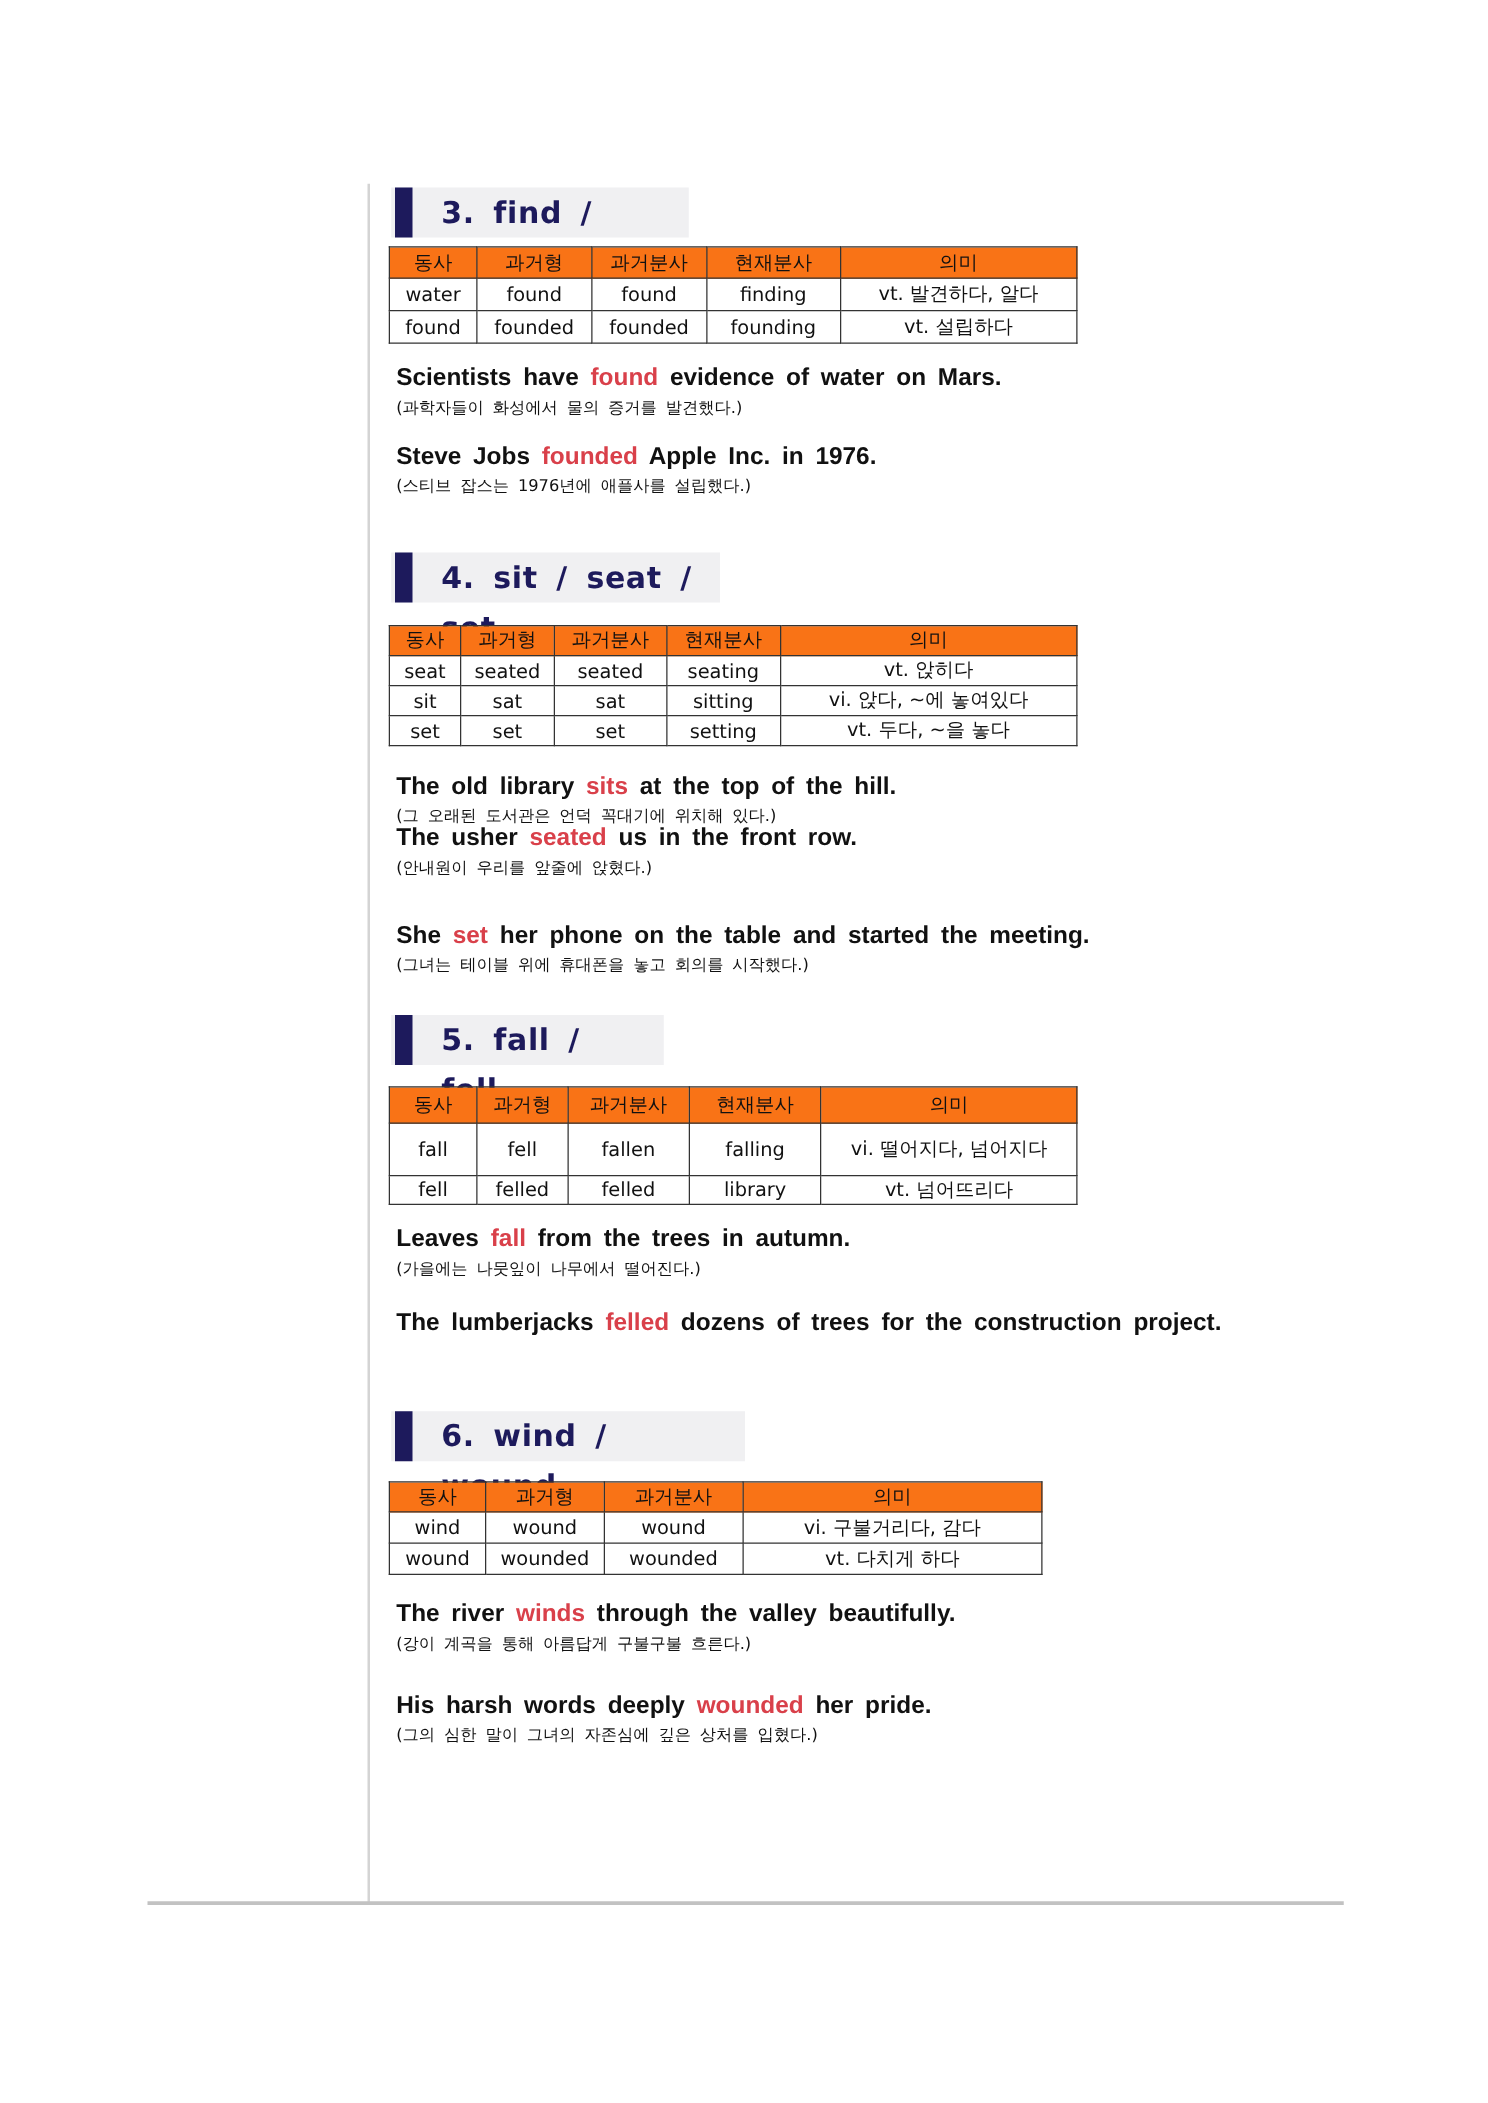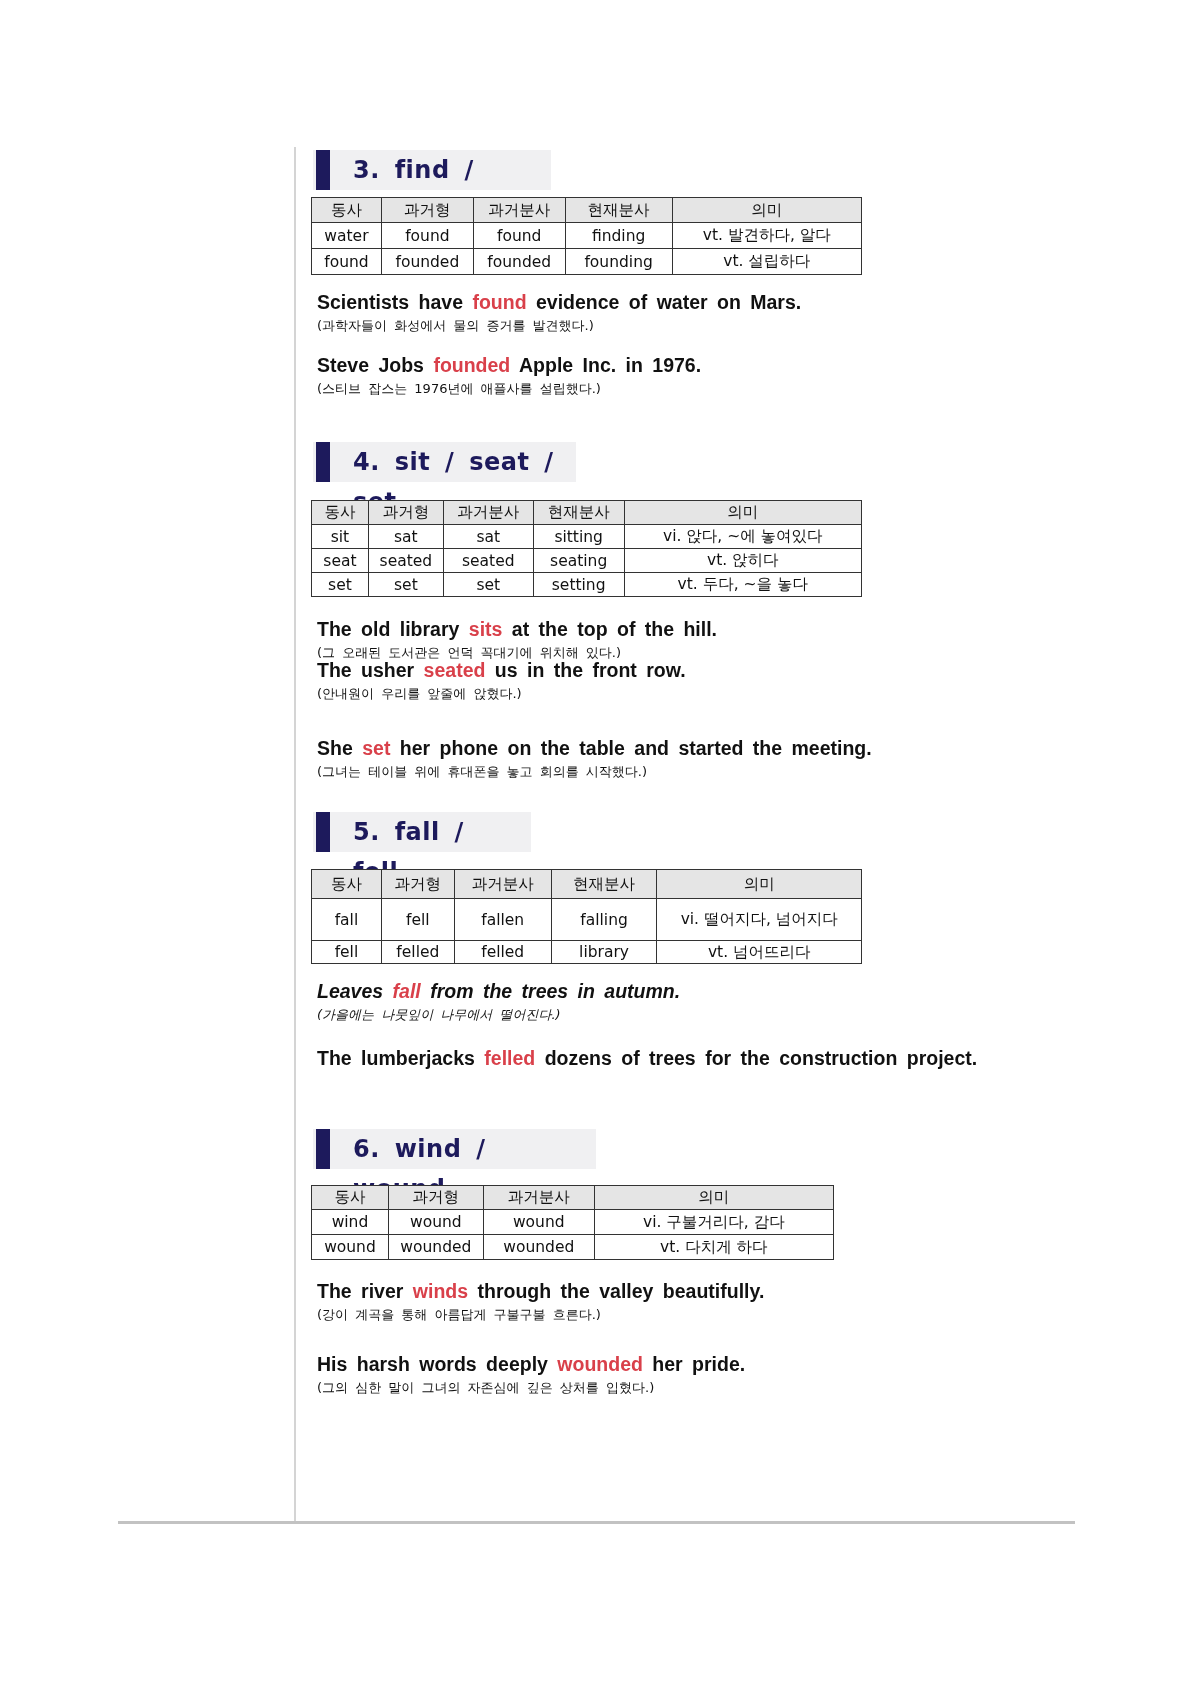--- a/index.html
+++ b/index.html
@@ -8,21 +8,21 @@
   .vline { position: absolute; left: 294px; top: 147px; width: 2px; height: 1376px; background: #d4d4d4; }
   .hline { position: absolute; left: 118px; top: 1521px; width: 957px; height: 3px; background: #c2c2c2; }
   .section { position: absolute; left: 313px; }
   .title-box { position: relative; height: 40px; background: #f0f0f2; display: inline-block; padding-right: 18px; }
   .title-box .bar { position: absolute; left: 3px; top: 0; width: 14px; height: 40px; background: #1d1a5c; }
   .title-box .title { display: inline-block; margin-left: 40px; line-height: 40px; font-size: 24px;
                       font-weight: bold; color: #1d1a5c; font-family: "DejaVu Sans", sans-serif; letter-spacing: 0.5px; word-spacing: 6px; }
   table.verb { border-collapse: collapse; position: absolute; left: -2px; font-size: 15.5px;
                font-family: "DejaVu Sans", sans-serif; }
   table.verb th, table.verb td { border: 1px solid #333; text-align: center; padding: 0; font-weight: normal; color: #111; }
-  table.verb th { background: #e5e5e5; }
+  table.verb th { background: #f97316; }
   .ex { position: absolute; left: 4px; white-space: nowrap; }
   .en { font-family: "Liberation Sans", sans-serif; font-weight: bold; font-size: 19.5px; color: #111; word-spacing: 4px; }
   .en .hl { color: #d9404a; }
   .ko { font-family: "DejaVu Sans", sans-serif; font-size: 13px; color: #111; margin-top: 3px; word-spacing: 3px; }
 </style>
 </head>
 <body>
 
 <div class="vline"></div>
 <div class="hline"></div>
@@ -89,32 +89,32 @@
       </colgroup>
     <tbody>
         <tr style="height:24px;">
       <th>동사</th>
       <th>과거형</th>
       <th>과거분사</th>
       <th>현재분사</th>
       <th>의미</th>
     </tr>
     <tr style="height:24px;">
+      <td>seat</td>
+      <td>seated</td>
+      <td>seated</td>
+      <td>seating</td>
+      <td>vt. 앉히다</td>
+    </tr>
+    <tr style="height:24px;">
       <td>sit</td>
       <td>sat</td>
       <td>sat</td>
       <td>sitting</td>
       <td>vi. 앉다, ~에 놓여있다</td>
-    </tr>
-    <tr style="height:24px;">
-      <td>seat</td>
-      <td>seated</td>
-      <td>seated</td>
-      <td>seating</td>
-      <td>vt. 앉히다</td>
     </tr>
     <tr style="height:24px;">
       <td>set</td>
       <td>set</td>
       <td>set</td>
       <td>setting</td>
       <td>vt. 두다, ~을 놓다</td>
     </tr>
   </tbody>
     </table>
@@ -162,21 +162,21 @@
     </tr>
     <tr style="height:23px;">
       <td>fell</td>
       <td>felled</td>
       <td>felled</td>
       <td>library</td>
       <td>vt. 넘어뜨리다</td>
     </tr>
   </tbody>
     </table>
-  <div class="ex" style="top:168px;font-style:italic;">
+  <div class="ex" style="top:168px;">
     <div class="en"><span>Leaves </span><span class="hl">fall</span><span> from the trees in autumn.</span></div>
     <div class="ko">(가을에는 나뭇잎이 나무에서 떨어진다.)</div>
   </div>
   <div class="ex" style="top:235px;text-align:right;">
     <div class="en"><span>The lumberjacks </span><span class="hl">felled</span><span> dozens of trees for the construction project.</span></div>
   </div>
 </div>
 
 <div class="section" style="top:1129px;">
   <div class="title-box" style="width:265px;">

